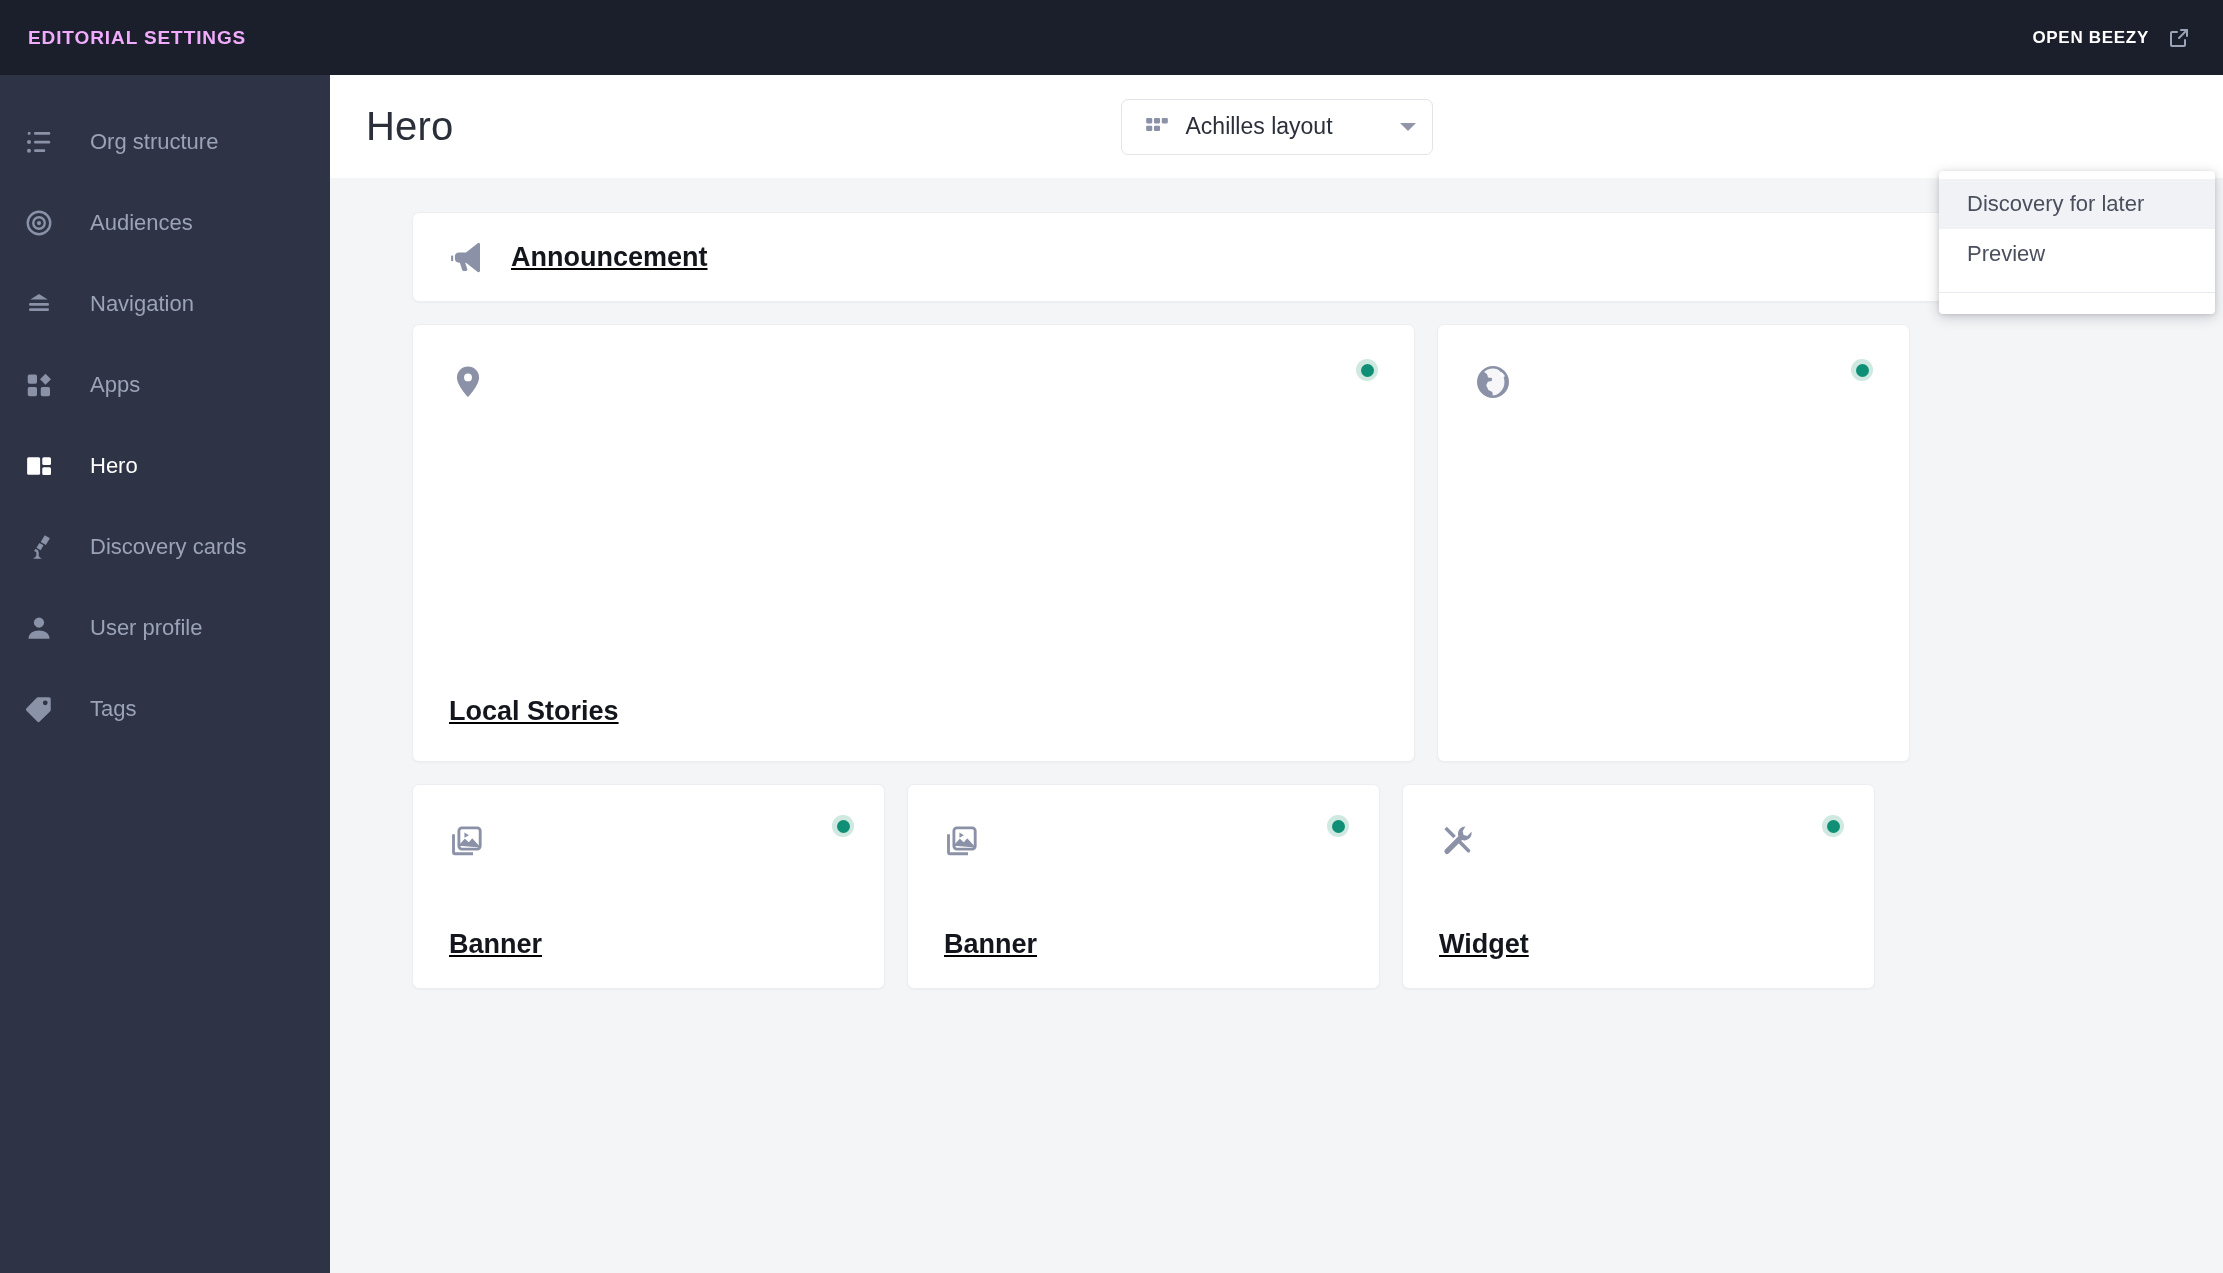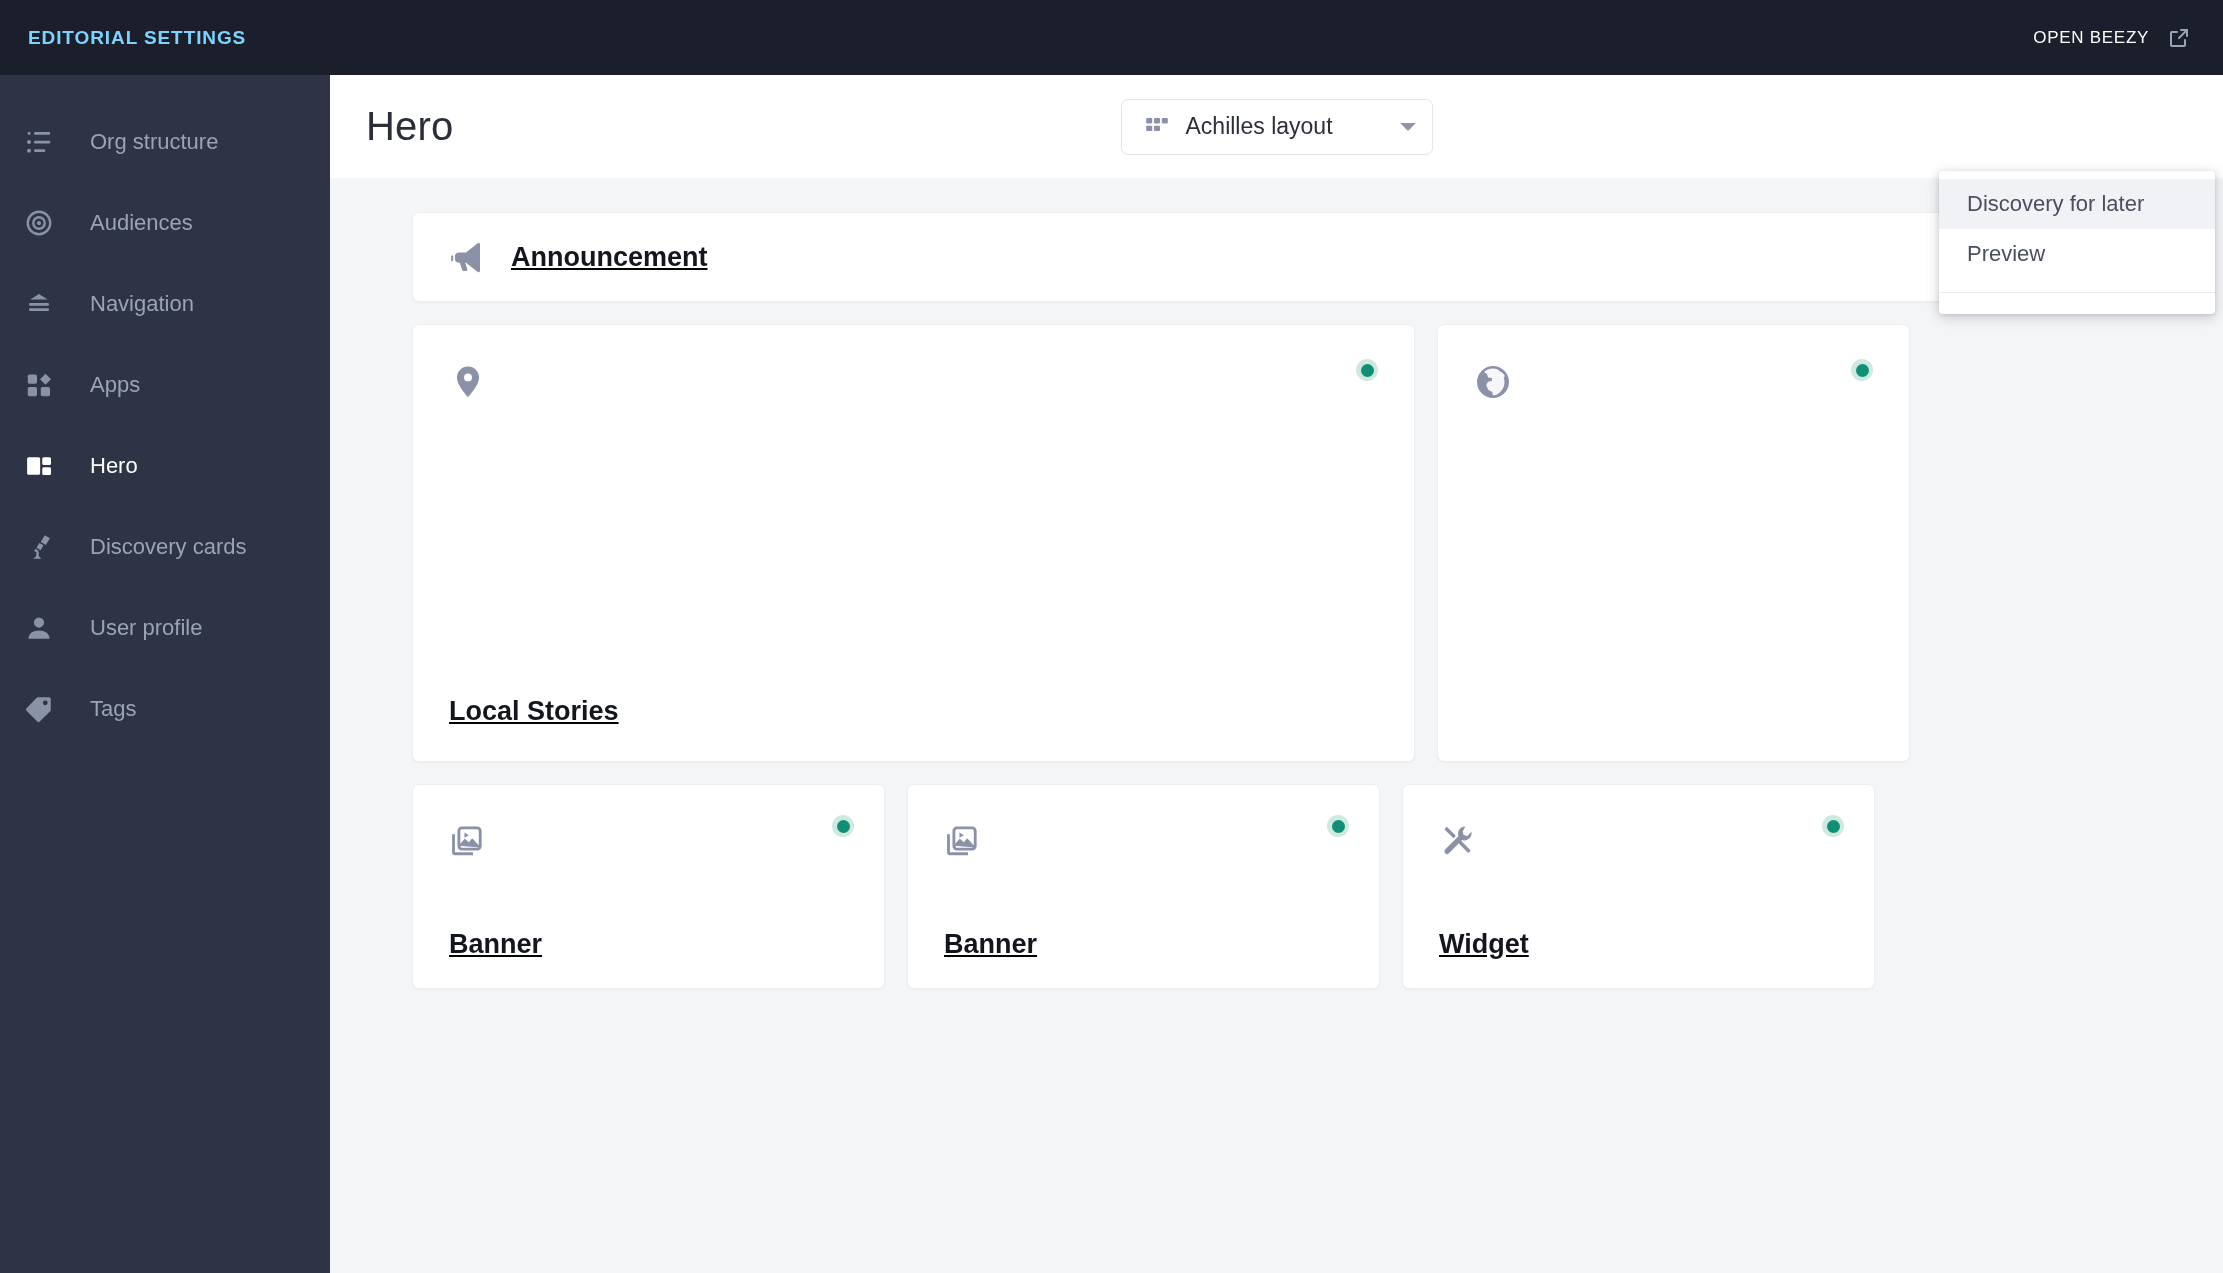--- a/index.html
+++ b/index.html
@@ -13,25 +13,25 @@
 
   
   .topbar {
     height: 75px; flex: 0 0 75px;
     background: #1b1e2b;
     display: flex; align-items: center; justify-content: space-between;
     padding: 0 26px 0 28px;
     position: relative; z-index: 5;
   }
   .brand {
-    color: #7dd3fc; font-size: 19px; font-weight: bold; letter-spacing: 0.9px;
+    color: #f0abfc; font-size: 19px; font-weight: bold; letter-spacing: 0.9px;
   }
   .topbar-right { display: flex; align-items: center; gap: 18px; padding-right: 6px; }
   .open-link {
-    color: #ffffff; font-size: 17px; font-weight: normal; letter-spacing: 0.7px;
+    color: #ffffff; font-size: 17px; font-weight: bold; letter-spacing: 0.7px;
     cursor: pointer;
   }
   .ext-icon { width: 24px; height: 24px; display: block; }
 
   
   .body { flex: 1; display: flex; min-height: 0; }
 
   
   .sidebar {
     width: 330px; flex: 0 0 330px;

